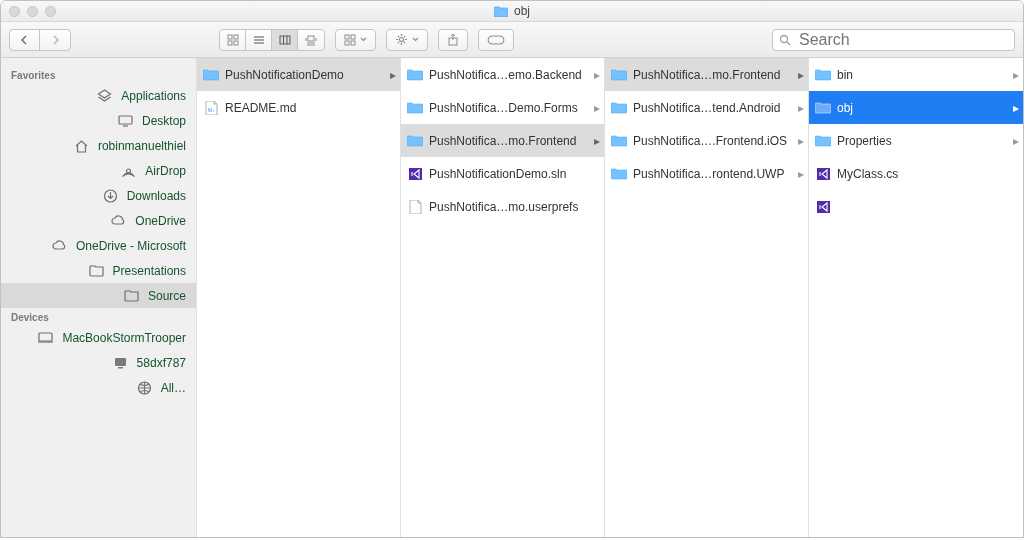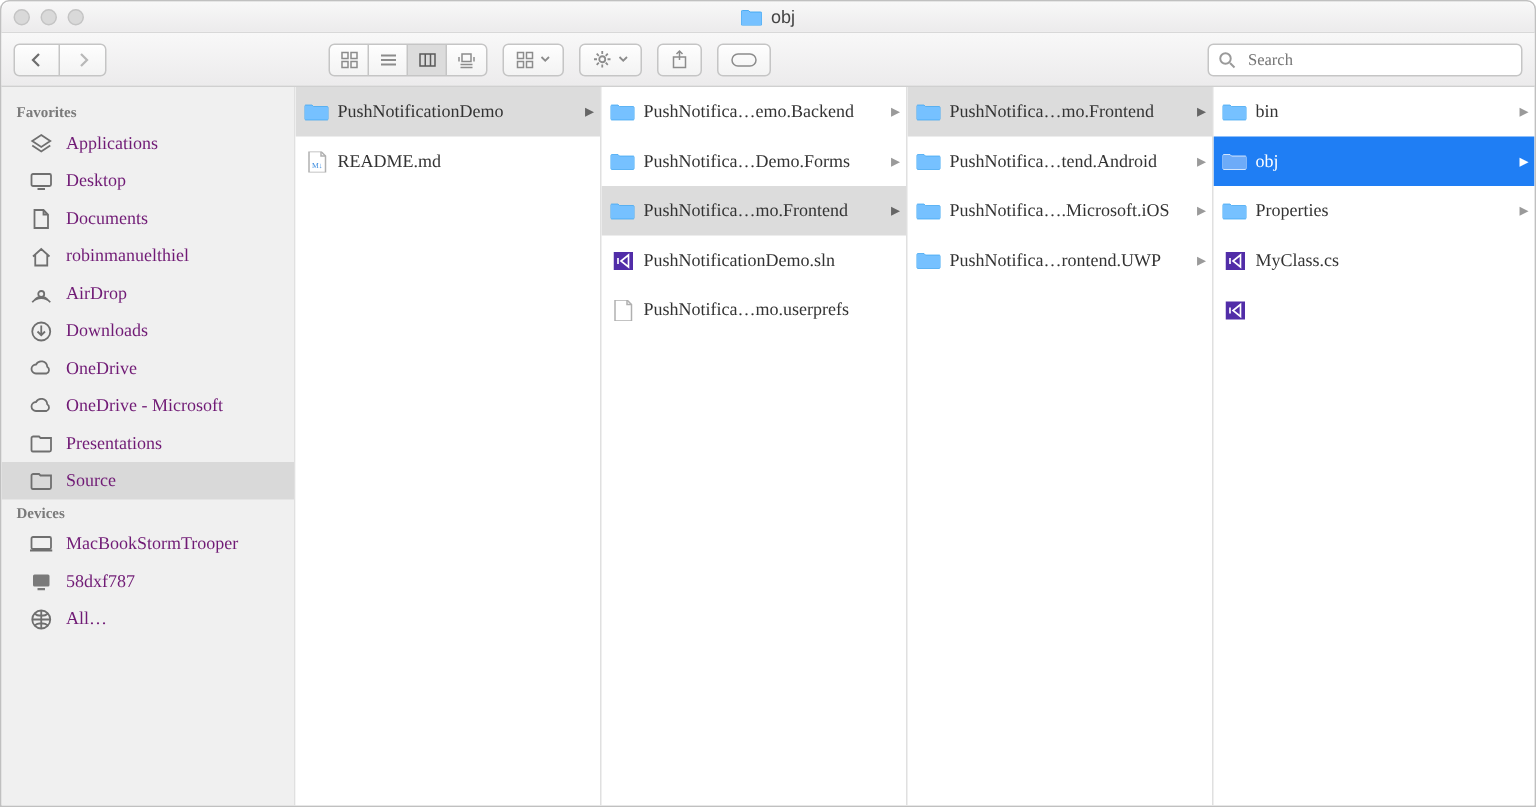--- a/index.html
+++ b/index.html
@@ -30,26 +30,26 @@
 
 .toolbar{height:36px;background:linear-gradient(#f8f8f8,#ecebec);border-bottom:1px solid var(--titlebar-border);display:flex;align-items:center;gap:10px;padding:0 8px;}
 .segbtn{height:22px;border:1px solid #c5c5c5;border-radius:4px;background:linear-gradient(#fefefe,#f3f3f3);display:flex;align-items:center;box-shadow:0 1px 0 #fff inset;}
 .segbtn .part{display:flex;align-items:center;justify-content:center;height:100%;border-right:1px solid #c5c5c5;color:var(--icon-gray);}
 .segbtn .part:last-child{border-right:none;}
 .navseg .part{width:30px;}
 .viewseg .part{width:26px;}
 .viewseg .part.active{background:#dcdcdc;}
 .dropseg{gap:4px;padding:0 8px;}
 .search{height:22px;flex:0 0 210px;margin-left:auto;border:1px solid #c5c5c5;border-radius:4px;background:#fff;display:flex;align-items:center;padding:0 6px;gap:6px;color:var(--icon-light);}
-.search input{border:none;outline:none;font-size:11px;flex:1;color:#777;background:transparent;font-family:Liberation Serif, serif;}
-
-.body{flex:1;display:flex;overflow:hidden;font-family:Liberation Serif, serif;}
+.search input{border:none;outline:none;font-size:16px;flex:1;color:#777;background:transparent;}
+
+.body{flex:1;display:flex;overflow:hidden;}
 .sidebar{flex:0 0 196px;background:var(--sidebar);border-right:1px solid var(--divider);padding-top:8px;overflow:hidden;}
 .sb-head{font-size:10px;font-weight:600;color:var(--text-dim);text-transform:none;padding:4px 10px 2px;}
-.sb-item{display:flex;align-items:center;gap:8px;height:25px;padding:0 10px 0 18px;color:#701a75;}
+.sb-item{display:flex;align-items:center;gap:8px;height:25px;padding:0 10px 0 18px;color:#14532d;justify-content:flex-end;}
 .sb-item.sel{background:var(--sidebar-sel);}
 .sb-item .ic{width:17px;height:15px;flex:0 0 17px;display:flex;align-items:center;justify-content:center;color:#6f6f6f;}
 
 .columns{flex:1;display:flex;background:#fff;}
 .col{flex:0 0 204px;border-right:1px solid var(--divider);overflow:hidden;}
 .col:last-child{border-right:none;flex:1;}
 .row{height:33px;display:flex;align-items:center;padding:0 4px 0 6px;gap:6px;white-space:nowrap;overflow:hidden;position:relative;}
 .row .nm{overflow:hidden;text-overflow:ellipsis;flex:1;font-size:12px;}
 .row .chev{flex:0 0 10px;text-align:right;color:#9a9a9a;}
 .row .ic{width:16px;height:14px;flex:0 0 16px;display:flex;align-items:center;justify-content:center;}
@@ -179,28 +179,20 @@
             <svg width="15" height="14">
               <rect x="1" y="2" width="13" height="8" rx="1" stroke="#6f6f6f" stroke-width="1.2" fill="none"></rect>
               <path d="M5 12h5" stroke="#6f6f6f" stroke-width="1.2" fill="none"></path>
             </svg>
           </span>
           <span>Desktop</span>
         </div>
         <div class="sb-item">
           <span class="ic">
             <svg width="15" height="14">
-              <path d="M3 1h6l3 3v9H3z M9 1v3h3" stroke="#6f6f6f" stroke-width="1.2" fill="none"></path>
-            </svg>
-          </span>
-          <span>Documents</span>
-        </div>
-        <div class="sb-item">
-          <span class="ic">
-            <svg width="15" height="14">
               <path d="M2 7l5.5-5L13 7 M3.5 6v7h8V6" stroke="#6f6f6f" stroke-width="1.2" fill="none"></path>
             </svg>
           </span>
           <span>robinmanuelthiel</span>
         </div>
         <div class="sb-item">
           <span class="ic">
             <svg width="15" height="14">
               <circle cx="7.5" cy="7" r="2" stroke="#6f6f6f" stroke-width="1.2" fill="none"></circle>
               <path d="M3 11a6 6 0 019 0 M1.5 12.5a8 8 0 0112 0" stroke="#6f6f6f" stroke-width="1.2" fill="none"></path>
@@ -365,21 +357,21 @@
             </span>
             <span class="nm">PushNotifica…tend.Android</span>
             <span class="chev">▸</span>
           </div>
           <div class="row">
             <span class="ic">
               <svg width="16" height="12">
                 <path d="M0 2c0-1 1-1 1-1h4l1 1h9c0 0 1 0 1 1v7c0 1-1 1-1 1H1c0 0-1 0-1-1z" fill="#76c1ff" stroke="#3fa6f0" stroke-width="0.5" fill-opacity="1"></path>
               </svg>
             </span>
-            <span class="nm">PushNotifica….Microsoft.iOS</span>
+            <span class="nm">PushNotifica….Frontend.iOS</span>
             <span class="chev">▸</span>
           </div>
           <div class="row">
             <span class="ic">
               <svg width="16" height="12">
                 <path d="M0 2c0-1 1-1 1-1h4l1 1h9c0 0 1 0 1 1v7c0 1-1 1-1 1H1c0 0-1 0-1-1z" fill="#76c1ff" stroke="#3fa6f0" stroke-width="0.5" fill-opacity="1"></path>
               </svg>
             </span>
             <span class="nm">PushNotifica…rontend.UWP</span>
             <span class="chev">▸</span>

